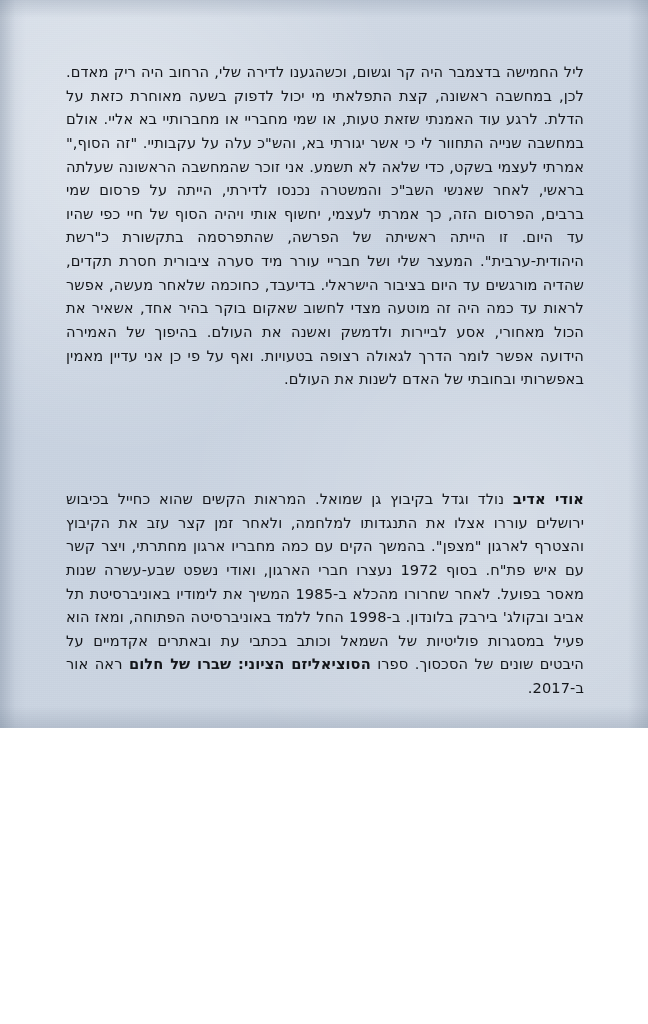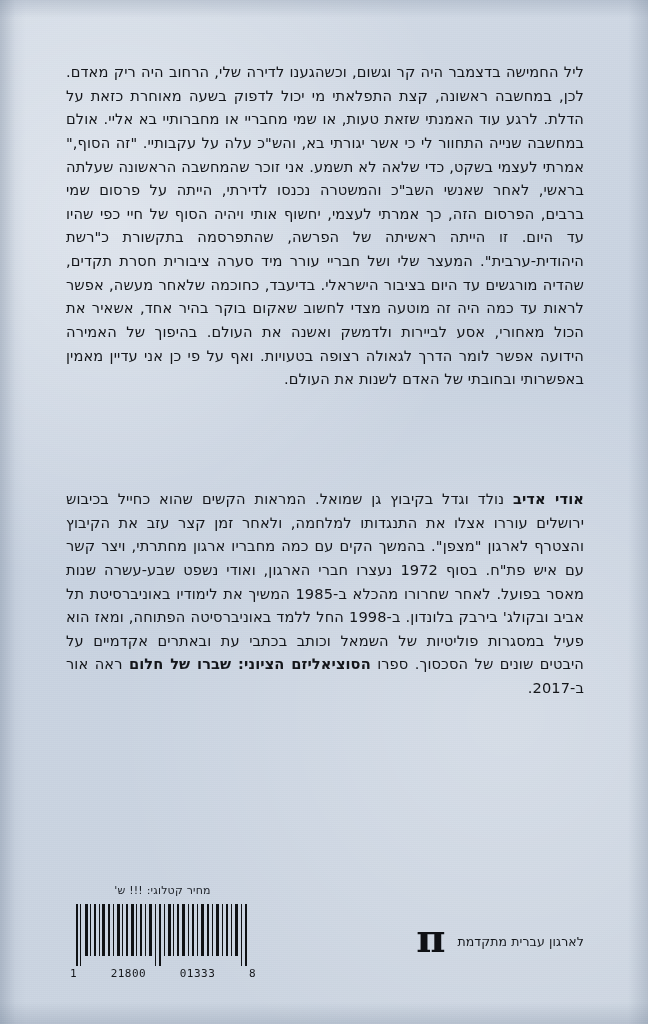--- a/index.html
+++ b/index.html
@@ -6,21 +6,21 @@
     margin: 0;
     padding: 0;
     background: #ffffff;
   }
   body {
     font-family: "DejaVu Sans", sans-serif;
   }
   .page {
     position: relative;
     width: 648px;
-    height: 1024px;
+    height: 728px;
     overflow: hidden;
     background: #cdd6e2;
     background-image:
       radial-gradient(circle at 18% 22%, rgba(255,255,255,0.35) 0%, rgba(255,255,255,0) 38%),
       radial-gradient(circle at 78% 70%, rgba(255,255,255,0.22) 0%, rgba(255,255,255,0) 45%),
       linear-gradient(160deg, #d3dbe6 0%, #c8d2e0 45%, #ccd5e1 100%);
   }
   
   .grain {
     position: absolute;

